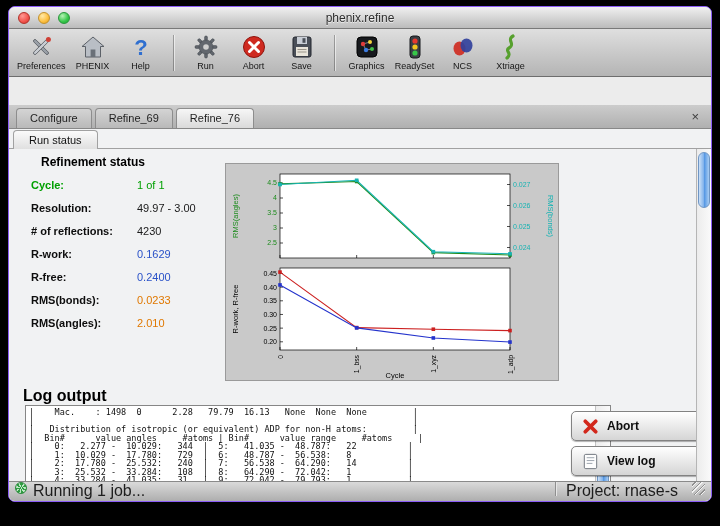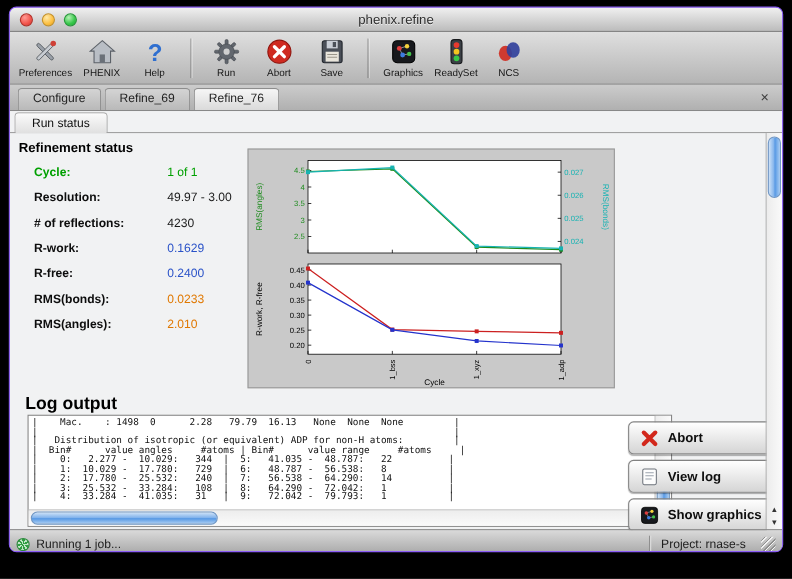--- a/index.html
+++ b/index.html
@@ -25,37 +25,37 @@
     display:flex; align-items:center; padding:0 8px; gap:6px; }
   .tb-item { display:flex; flex-direction:column; align-items:center; justify-content:center;
     gap:1px; min-width:42px; height:46px; cursor:default; }
   .tb-icon { width:26px; height:26px; }
   .tb-icon svg { width:26px; height:26px; display:block; }
   .tb-label { font-size:9px; color:#161616; }
   .tb-sep { width:1px; height:36px; background:rgba(0,0,0,0.28); box-shadow:1px 0 0 rgba(255,255,255,0.55); margin:0 5px; }
 
   
   .tabbar { height:24px; background:linear-gradient(#cccccc,#b0b0b0); border-bottom:1px solid #888;
-    display:flex; align-items:flex-end; padding:0 7px; }
+    display:flex; align-items:flex-end; padding:0 7px;margin-top:28px; }
   .tab { height:20px; line-height:19px; padding:0 13px; font-size:11px; color:#1f1f1f;
     background:linear-gradient(#d4d4d4,#b9b9b9); border:1px solid #8d8d8d; border-bottom:none;
     border-radius:4px 4px 0 0; margin-right:3px; }
   .tab.active { background:linear-gradient(#f6f6f6,#dadada); }
   .tab-close { margin-left:auto; font-size:13px; line-height:22px; color:#3d3d3d; padding:0 5px; }
 
   
   .page { position:relative; height:382px; background:#f1f2f3; }
   .subtab-row { position:absolute; top:0; left:0; right:0; height:20px; border-bottom:1px solid #a1a1a1; }
   .subtab { position:absolute; left:4px; top:1px; height:19px; line-height:18px; padding:0 15px;
     font-size:11px; color:#111; background:linear-gradient(#fbfbfb,#e0e0e0);
     border:1px solid #a1a1a1; border-bottom:none; border-radius:4px 4px 0 0; }
-  .section-title { position:absolute; left:8px; top:26px; font-size:12px; font-weight:bold; color:#000; }
+  .section-title { position:absolute; left:32px; top:26px; font-size:12px; font-weight:bold; color:#000; }
 
   .stats { position:absolute; left:22px; top:44px; width:192px; }
-  .stat-row { display:flex; align-items:center; height:23px; font-size:11px;gap:15px; }
+  .stat-row { display:flex; align-items:center; height:23px; font-size:11px; }
   .stat-label { width:106px; font-weight:bold; color:#0d0d0d; }
   .stat-value { font-weight:normal; }
 
   .chart-figure { position:absolute; left:216px; top:34px; width:334px; height:218px;
     background:#c9c9c9; border:1px solid #9a9a9a;text-align:right; }
   .chart-figure svg { width:332px; height:216px; display:block; }
   svg text { font-family:"Liberation Sans", sans-serif; }
 
   .log-title { position:absolute; left:14px; top:258px; font-size:16px; font-weight:bold; color:#000; }
   .log-wrap { position:absolute; left:16px; top:276px; width:586px; height:102px;
@@ -82,21 +82,21 @@
 
   .actions { position:absolute; left:562px; top:282px; width:134px; display:flex; flex-direction:column; gap:5px; }
   .action-btn { height:30px; display:flex; align-items:center; gap:7px; padding:0 9px;
     background:linear-gradient(#ffffff,#d5d5d5); border:1px solid #828282; border-radius:5px;
     font-size:12px; font-weight:bold; color:#0e0e0e; box-shadow:0 1px 1px rgba(0,0,0,0.3); cursor:default; }
   .action-btn svg { width:19px; height:19px; flex:0 0 auto; }
 
   
   .statusbar { position:absolute; left:0; right:0; bottom:0; height:20px;
     background:linear-gradient(#dadada,#aeaeae); border-top:1px solid #8a8a8a;
-    display:flex; align-items:flex-end; padding:0 6px; font-size:11px; color:#1d1d1d; }
+    display:flex; align-items:flex-start; padding:0 6px; font-size:16px; color:#1d1d1d; }
   .spinner { width:12px; height:12px; border-radius:50%; margin-right:6px; flex:0 0 auto;
     background:repeating-conic-gradient(#2f9e42 0 25deg, #bfe6c6 25deg 50deg); border:1px solid #2b8a3c; }
   .sb-spacer { flex:1; }
   .sb-div { width:1px; height:14px; background:#8f8f8f; box-shadow:1px 0 0 #e6e6e6; margin:0 10px; }
   .grip { width:13px; height:13px; margin-left:14px;
     background:repeating-linear-gradient(135deg, transparent 0 2px, #8f8f8f 2px 3px, #f2f2f2 3px 4px); }
 </style>
 </head>
 <body>
 
@@ -207,20 +207,28 @@
       <span class="tb-label">ReadySet</span>
     </div>
     <div class="tb-item">
       <span class="tb-icon">
         <svg viewBox="0 0 26 26">
             <ellipse cx="9.5" cy="14.5" rx="6" ry="7" fill="#cf3a30"></ellipse>
             <ellipse cx="16.5" cy="11.5" rx="6" ry="7" fill="#32419c" opacity="0.92"></ellipse>
           </svg>
       </span>
       <span class="tb-label">NCS</span>
+    </div>
+    <div class="tb-item">
+      <span class="tb-icon">
+        <svg viewBox="0 0 26 26">
+            <path d="M15 2 C8 6 18 10 11 14 C6 17 15 19 9 24" stroke="#57a02e" stroke-width="3.2" fill="none" stroke-linecap="round"></path>
+          </svg>
+      </span>
+      <span class="tb-label">Xtriage</span>
     </div>
   </div>
 
   <div class="tabbar">
     <div class="tab">Configure</div>
     <div class="tab">Refine_69</div>
     <div class="tab active">Refine_76</div>
     <div class="tab-close">×</div>
   </div>
 

